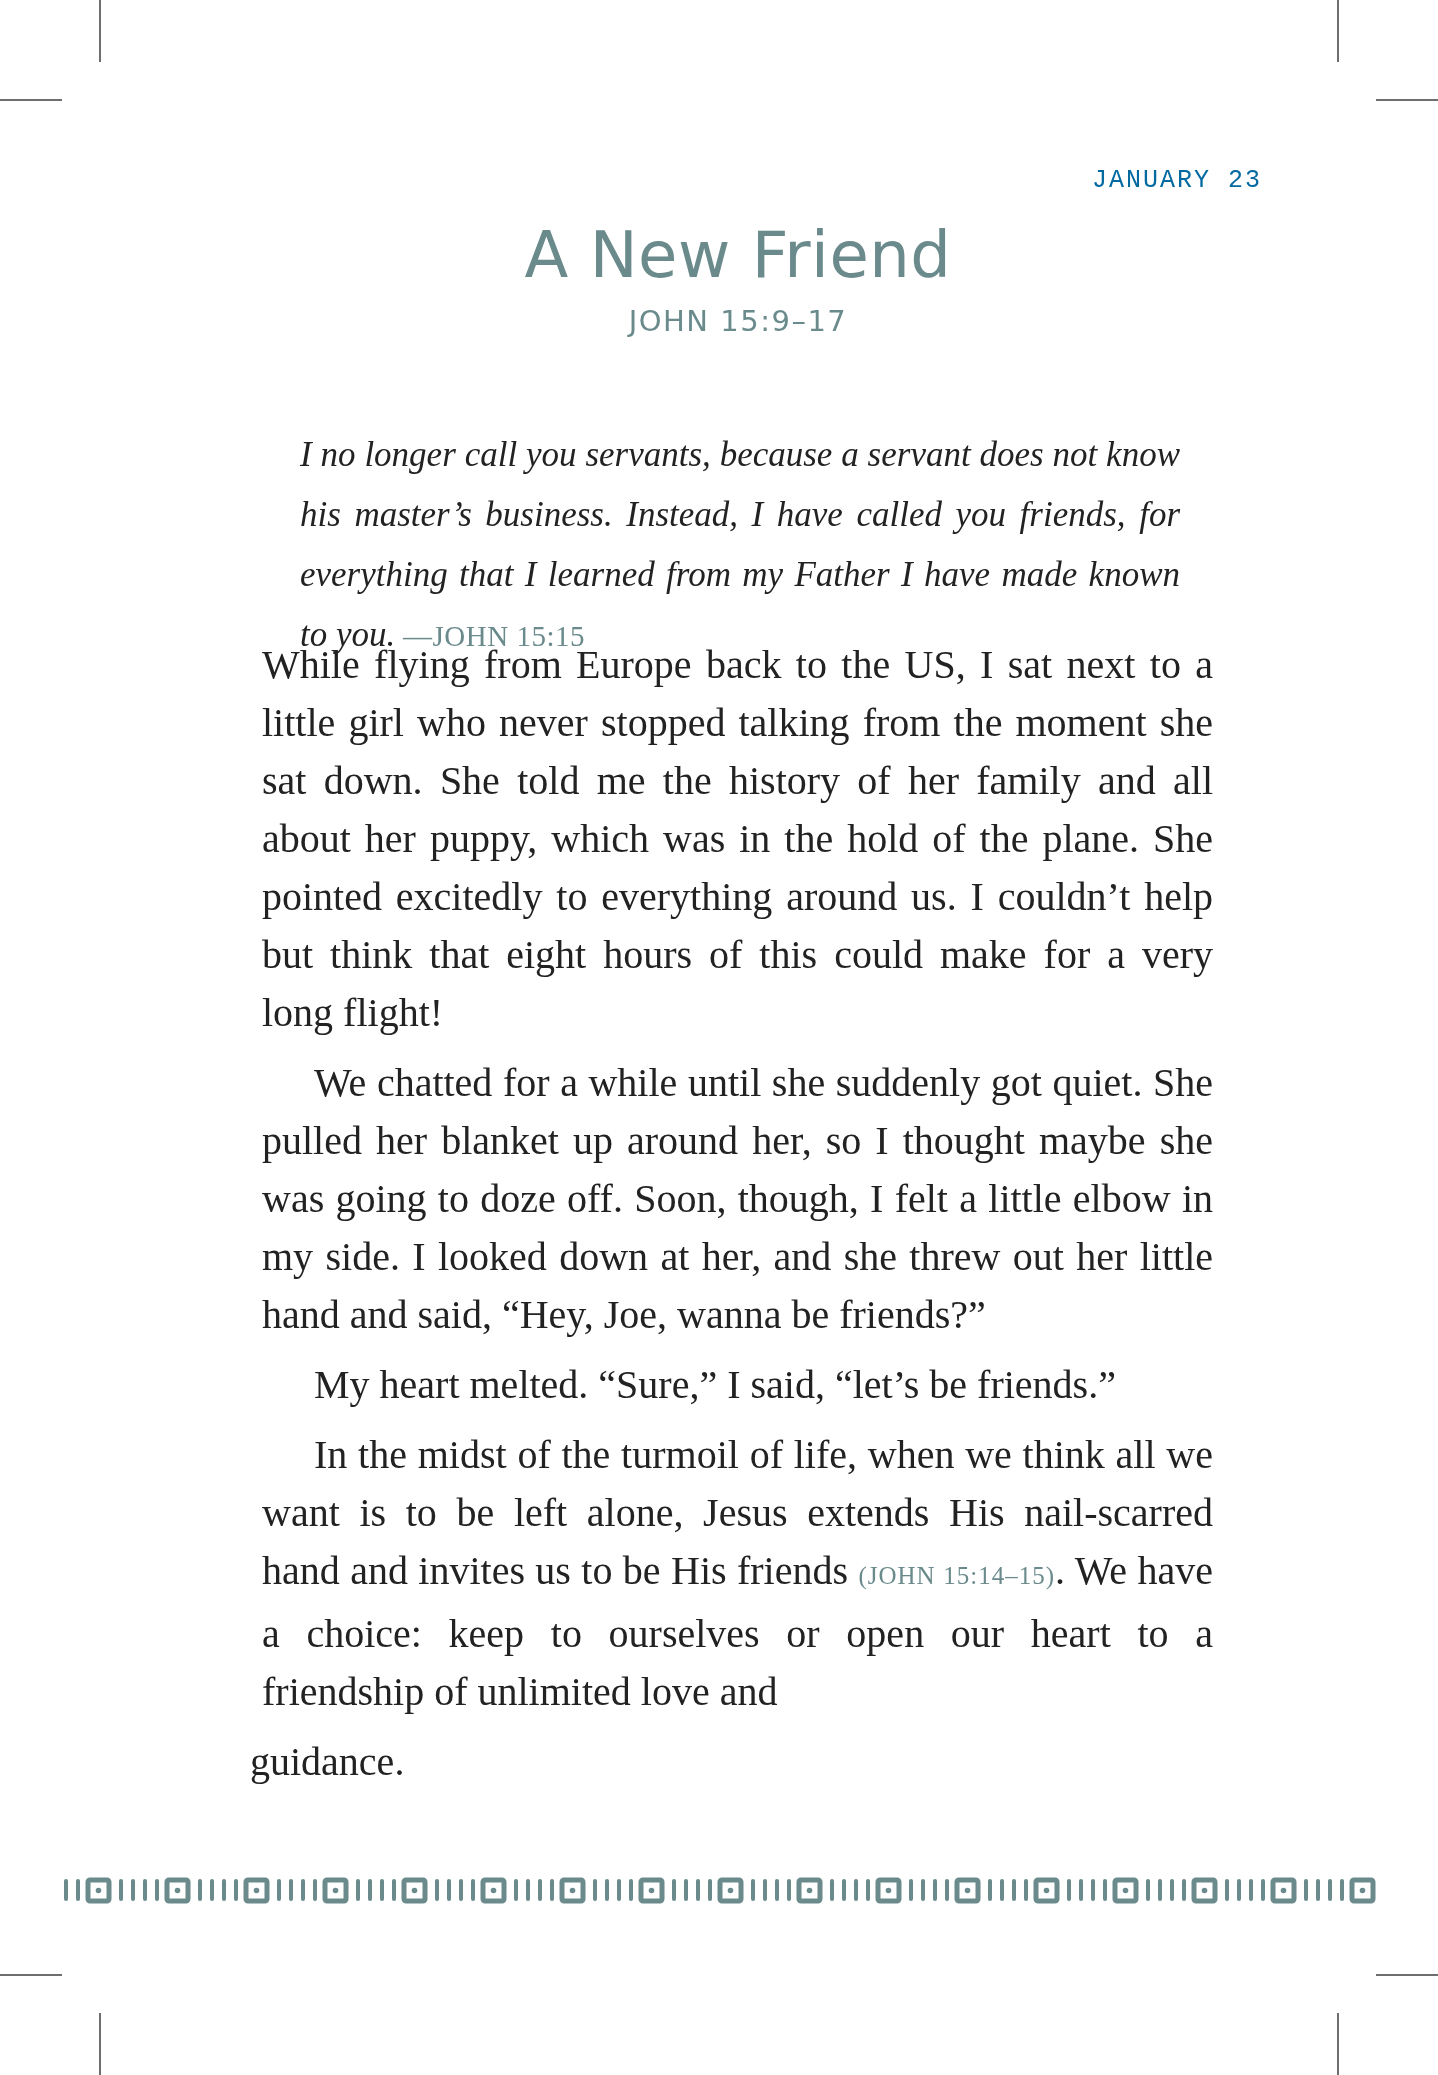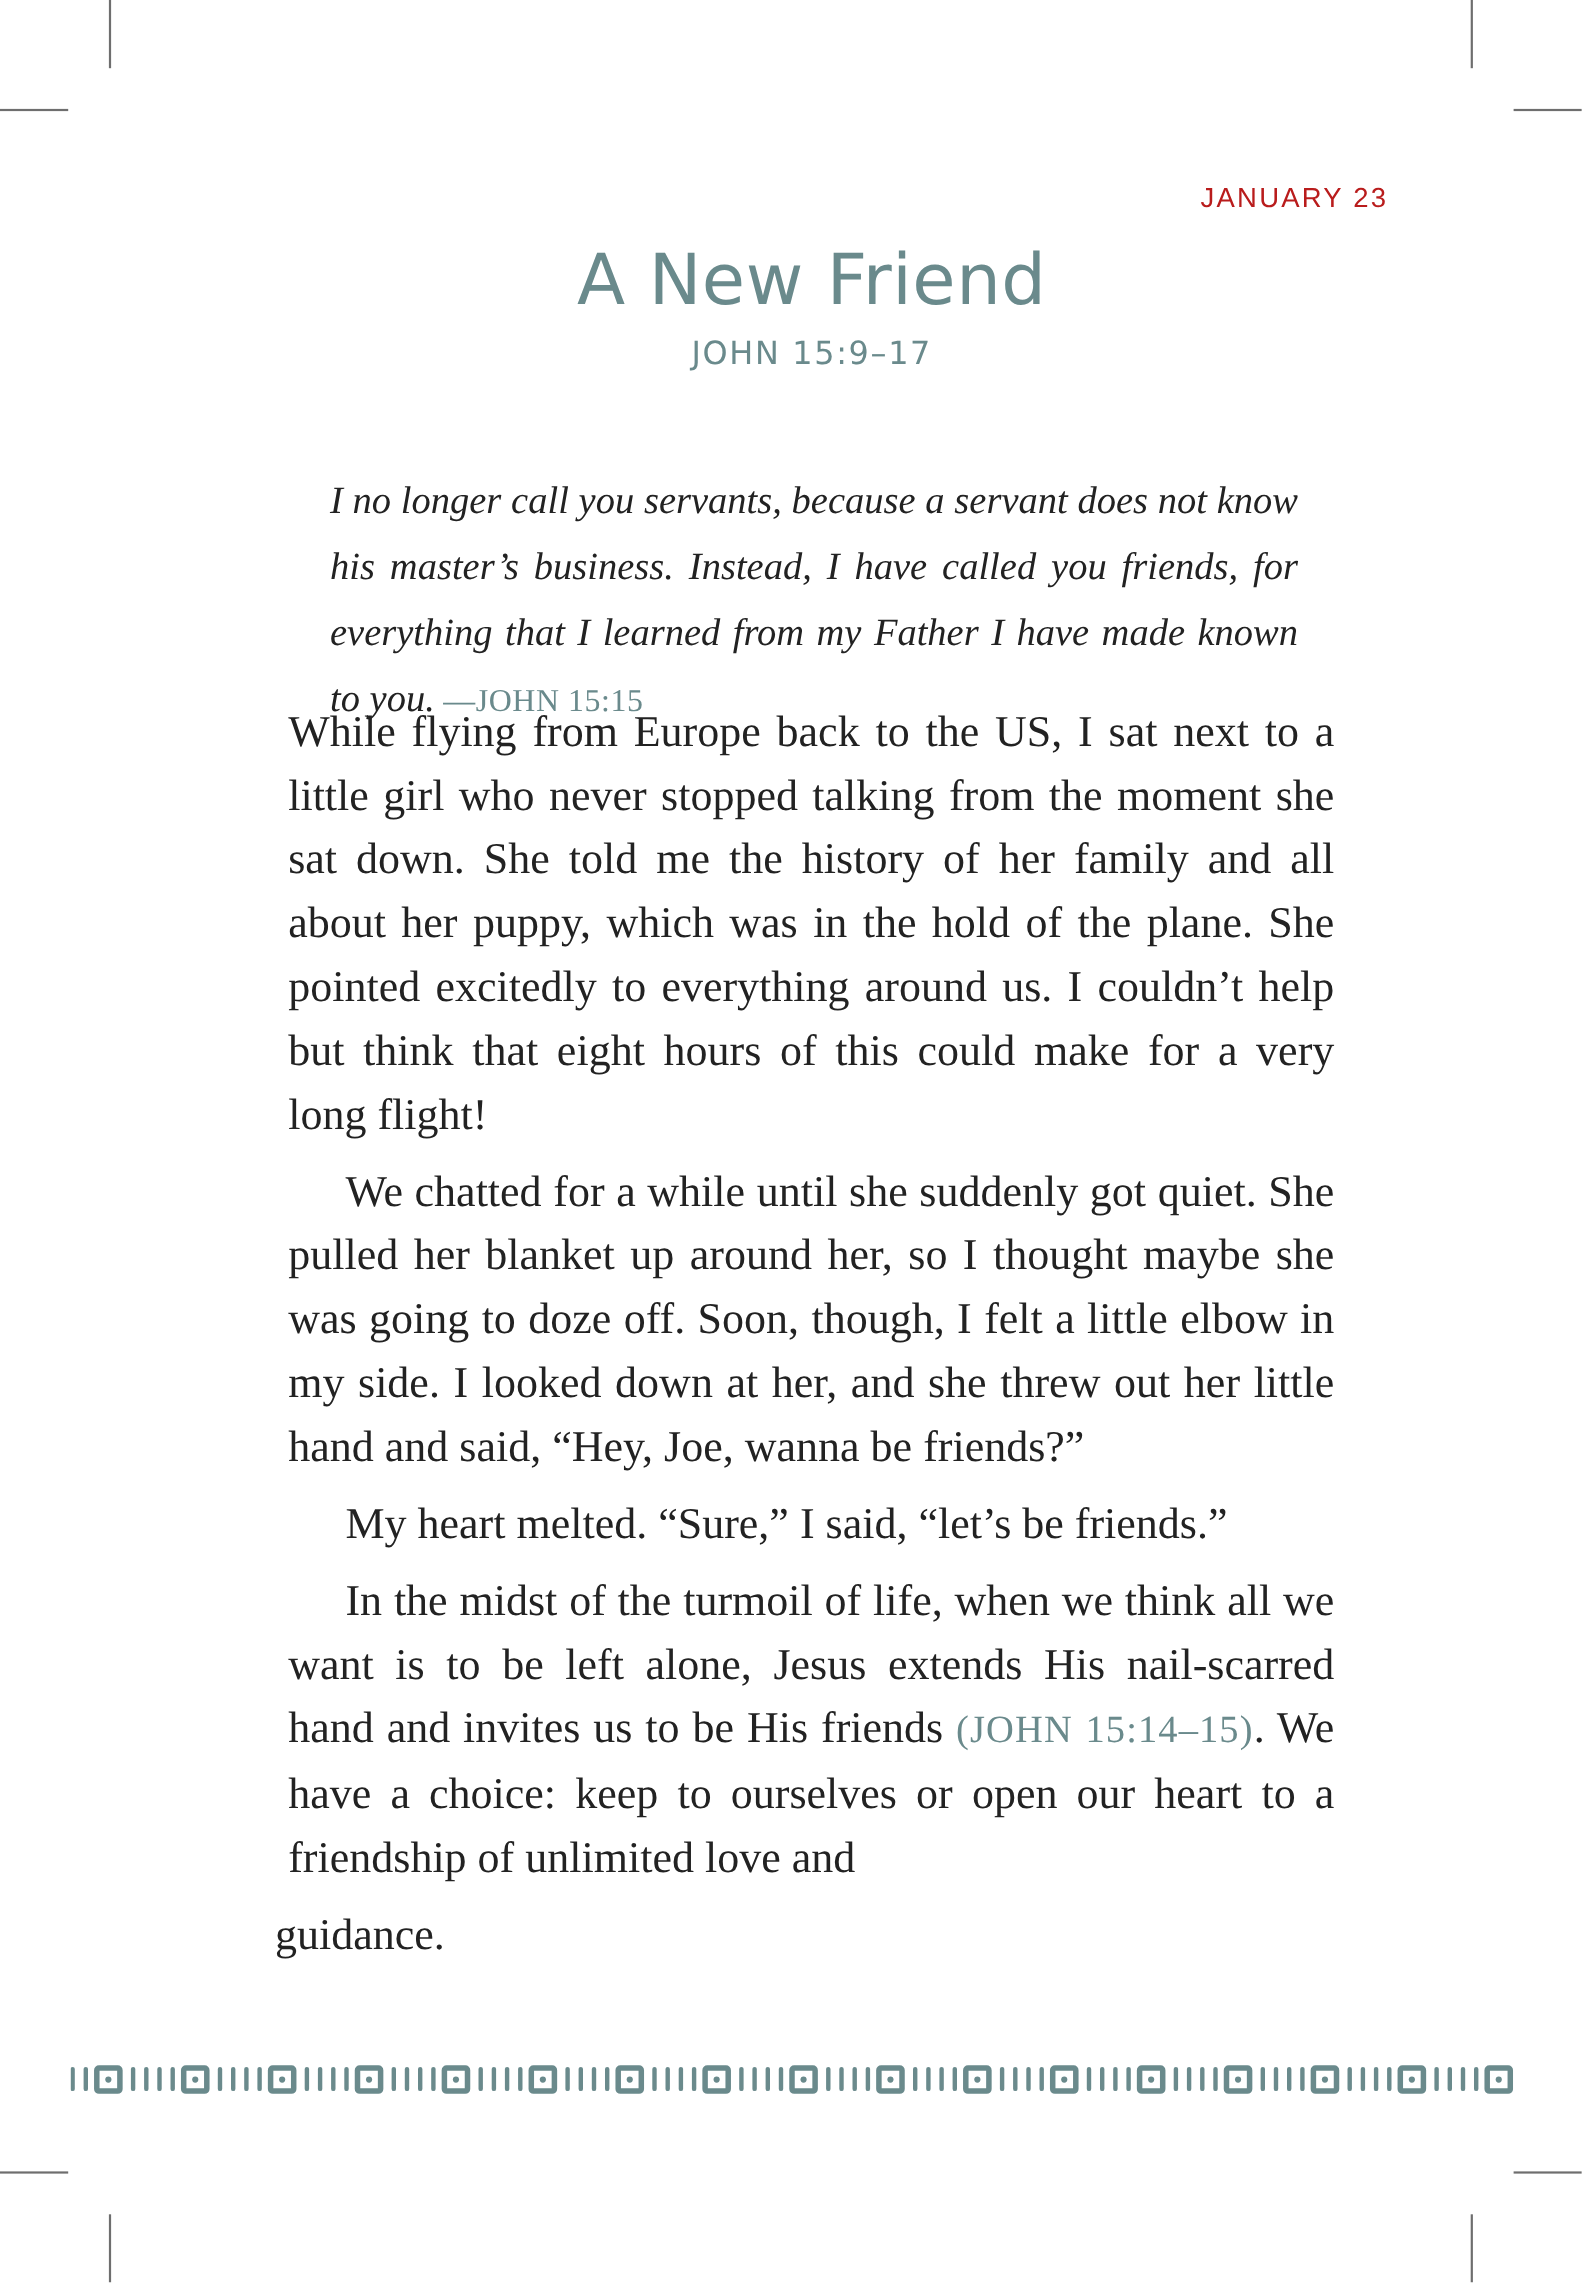--- a/index.html
+++ b/index.html
@@ -4,22 +4,22 @@
 <style>
   html, body { margin: 0; padding: 0; background: #ffffff; }
   body { width: 1438px; height: 2075px; position: relative; overflow: hidden; }
 
   .crop { position: absolute; background: #6e6e6e; }
   .crop.v { width: 2px; height: 62px; }
   .crop.h { height: 2px; width: 62px; }
 
   .page-header {
     position: absolute; top: 166px; right: 176px;
-    font-family: Liberation Sans, sans-serif;
-    font-size: 25px; letter-spacing: 2px; color: #b91c1c;
+    font-family: Liberation Mono, monospace;
+    font-size: 25px; letter-spacing: 2px; color: #0369a1;
   }
   .title {
     position: absolute; top: 218px; left: 0; width: 1476px; text-align: center;
     font-family: "DejaVu Sans", sans-serif; font-size: 64px; color: #6a8a8c;
     letter-spacing: 0.5px;
   }
   .reference {
     position: absolute; top: 304px; left: 0; width: 1476px; text-align: center;
     font-family: "DejaVu Sans", sans-serif; font-size: 29px; color: #6a8a8c;
     letter-spacing: 1.5px;
@@ -33,21 +33,21 @@
   .verse .verse-ref {
     font-style: normal; color: #6a8a8c; font-size: 29px; letter-spacing: 0.5px;
   }
   .body-text {
     position: absolute; top: 624px; left: 250px; width: 975px;
     font-family: "Liberation Serif", serif;
     font-size: 40px; line-height: 58px; color: #222;
   }
   .body-text p { margin: 12px; text-align: justify; text-align-last: left; }
   .body-text p.indent { text-indent: 52px; }
-  .body-text .inline-ref { color: #6a8a8c; font-size: 35px; letter-spacing: 1px; }
+  .body-text .inline-ref { color: #6a8a8c; font-size: 25px; letter-spacing: 1px; }
   .last-line { display: flex; align-items: baseline; }
   .signature { font-style: italic; font-size: 41px; }
   .ornament { color: #6a8a8c; font-size: 30px; margin-right: 12px; font-style: normal; }
 
   .border-pattern {
     position: absolute; top: 1873px; left: 64px; width: 1312px; height: 32px;
     overflow: hidden;
   }
 </style>
 </head>

